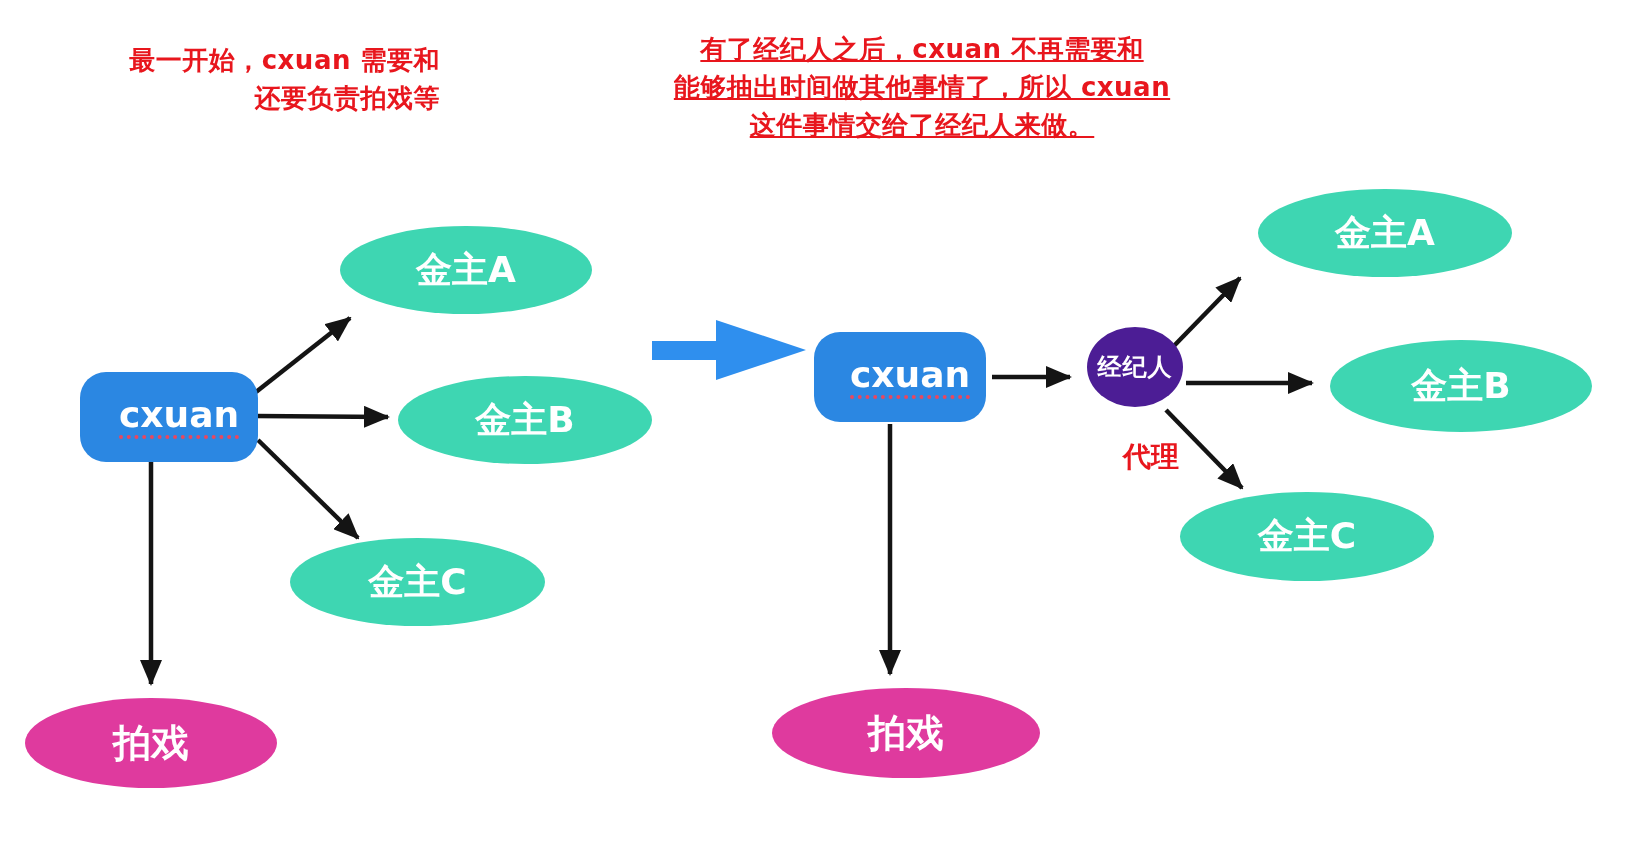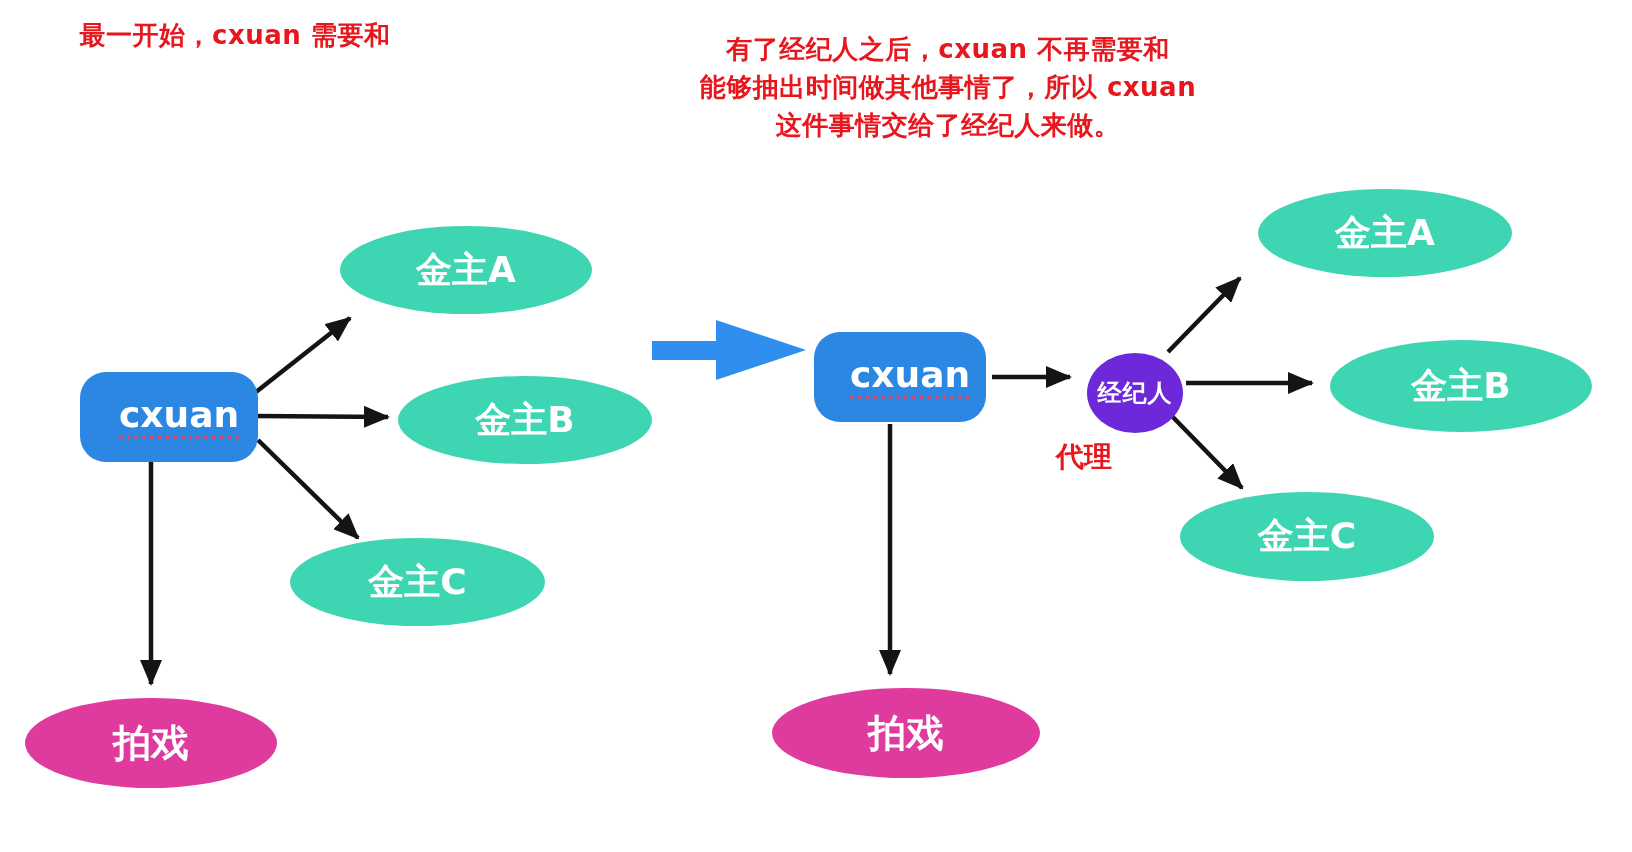--- a/index.html
+++ b/index.html
@@ -37,25 +37,26 @@
 
     <polygon points="652,341 716,341 716,320 806,350 716,380 716,360 652,360" fill="#2f8fee"></polygon>
 
     <line x1="992" y1="377" x2="1070" y2="377" stroke="#141414" stroke-width="4.5" marker-end="url(#ah)"></line>
     <line x1="1168" y1="352" x2="1240" y2="278" stroke="#141414" stroke-width="4.5" marker-end="url(#ah)"></line>
     <line x1="1186" y1="383" x2="1312" y2="383" stroke="#141414" stroke-width="4.5" marker-end="url(#ah)"></line>
     <line x1="1166" y1="410" x2="1242" y2="488" stroke="#141414" stroke-width="4.5" marker-end="url(#ah)"></line>
     <line x1="890" y1="424" x2="890" y2="674" stroke="#141414" stroke-width="4.5" marker-end="url(#ah)"></line>
   </svg>
 
-  <div class="caption" style="left:30px;top:16px;width:410px;">
+  <div class="caption" style="left:30px;top:41px;width:410px;text-align:right;">
     <div>最一开始，cxuan 需要和</div>
+    <div>还要负责拍戏等</div>
   </div>
 
-  <div class="caption" style="left:688px;top:30px;width:520px;">
+  <div class="caption" style="left:662px;top:30px;width:520px;text-decoration:underline;">
     <div>有了经纪人之后，cxuan 不再需要和</div>
     <div>能够抽出时间做其他事情了，所以 cxuan</div>
     <div>这件事情交给了经纪人来做。</div>
   </div>
 
   <div class="node rect" style="left: 80px; top: 372px; width: 178px; height: 90px; background: rgb(43, 135, 226);">
     <span class="underline-dotted">cxuan</span>
   </div>
 
   <div class="node ellipse" style="left: 340px; top: 226px; width: 252px; height: 88px; background: rgb(62, 214, 178);">
@@ -71,25 +72,25 @@
   </div>
 
   <div class="node ellipse magenta" style="left: 25px; top: 698px; width: 252px; height: 90px; background: rgb(223, 58, 158);">
     <span>拍戏</span>
   </div>
 
   <div class="node rect" style="left: 814px; top: 332px; width: 172px; height: 90px; background: rgb(43, 135, 226);">
     <span class="underline-dotted">cxuan</span>
   </div>
 
-  <div class="node circle" style="left: 1087px; top: 353px; width: 96px; height: 80px; background: #6d28d9;">
+  <div class="node circle" style="left: 1087px; top: 327px; width: 96px; height: 80px; background: #4c1d95;">
     <span>经纪人</span>
   </div>
 
-  <div class="role-label" style="left:1034px;top:438px;width:100px;">代理</div>
+  <div class="role-label" style="left:1101px;top:438px;width:100px;">代理</div>
 
   <div class="node ellipse" style="left: 1258px; top: 189px; width: 254px; height: 88px; background: rgb(62, 214, 178);">
     <span>金主A</span>
   </div>
 
   <div class="node ellipse" style="left: 1330px; top: 340px; width: 262px; height: 92px; background: rgb(62, 214, 178);">
     <span>金主B</span>
   </div>
 
   <div class="node ellipse" style="left: 1180px; top: 492px; width: 254px; height: 89px; background: rgb(62, 214, 178);">

